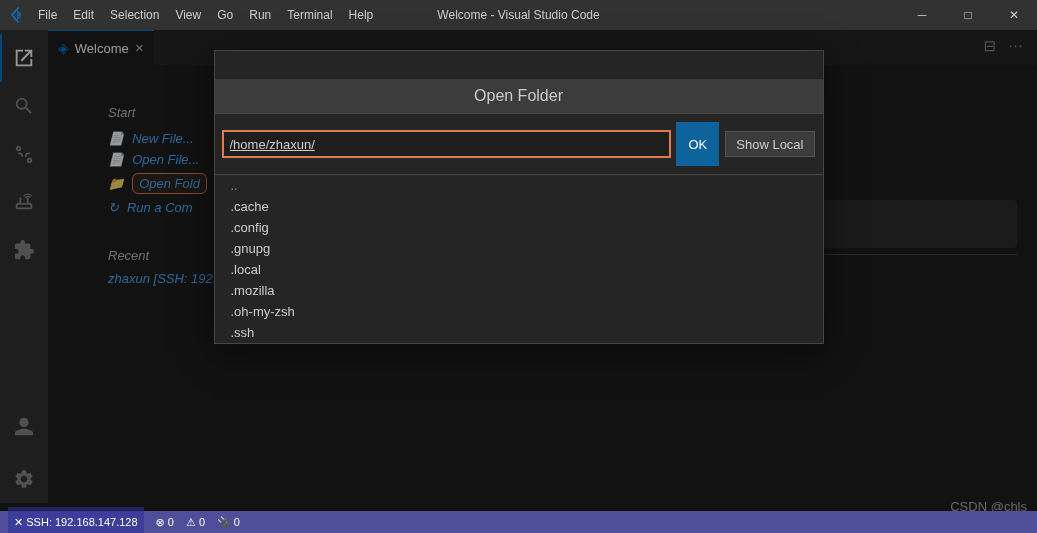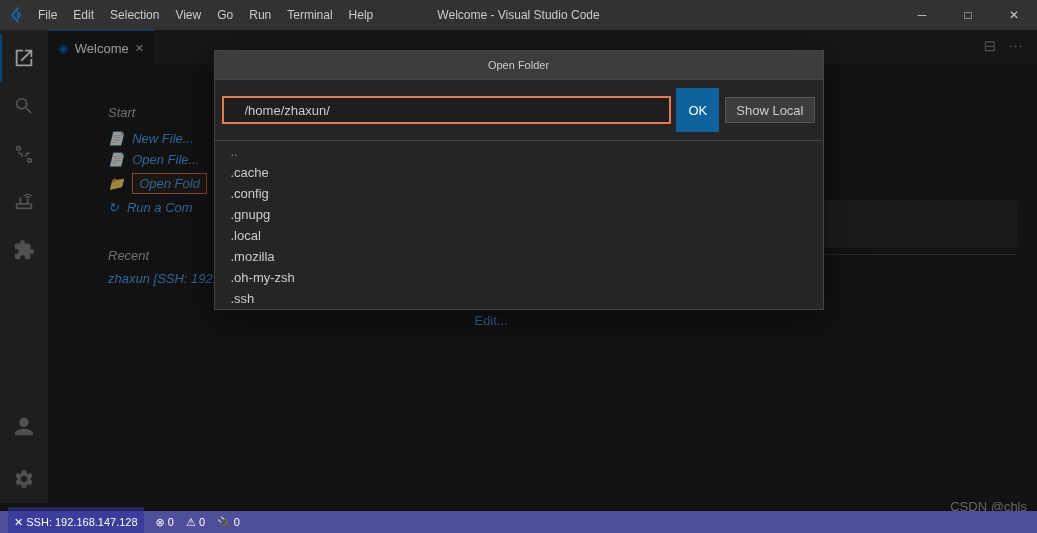--- a/index.html
+++ b/index.html
@@ -171,21 +171,21 @@
       color: #4daafc;
       cursor: pointer;
       padding: 3px 0;
       font-size: 13px;
     }
 
     .highlighted-link {
       border: 1px solid #e07b53;
       background: rgba(224, 123, 83, 0.1);
       padding: 2px 6px;
-      border-radius: 0;
+      border-radius: 6px;
     }
 
     .recent-section { margin-top: 20px; }
     .recent-item {
       display: flex;
       align-items: center;
       gap: 6px;
       margin: 4px 0;
     }
     .recent-link { color: #4daafc; cursor: pointer; font-size: 13px; }
@@ -316,42 +316,44 @@
     
     .open-folder-dialog {
       background: #252526;
       border: 1px solid #454545;
       width: 610px;
       box-shadow: 0 8px 32px rgba(0,0,0,0.5);
     }
     .dialog-header {
       background: #3c3c3c;
       padding: 8px 32px;
-      font-size: 11px;
+      font-size: 16px;
       color: #cccccc;
       text-align: center;
       border-bottom: 1px solid #454545;
+      margin-top: 28px;
     }
     .dialog-input-row {
       display: flex;
       align-items: center;
       padding: 8px 8px;
       gap: 6px;
       border-bottom: 1px solid #454545;
     }
     .dialog-input {
       flex: 1;
       background: #1e1e1e;
       border: 1px solid #e07b53;
       color: #cccccc;
       font-size: 13px;
-      padding: 3px 21px;
+      padding: 3px 6px;
       outline: none;
       height: 26px;
       box-shadow: 0 0 0 1px #e07b53;
+      text-decoration: underline;
     }
     .dialog-ok-btn {
       background: #0e639c;
       color: white;
       border: none;
       padding: 3px 12px;
       cursor: pointer;
       font-size: 13px;
       height: 44px;
     }

